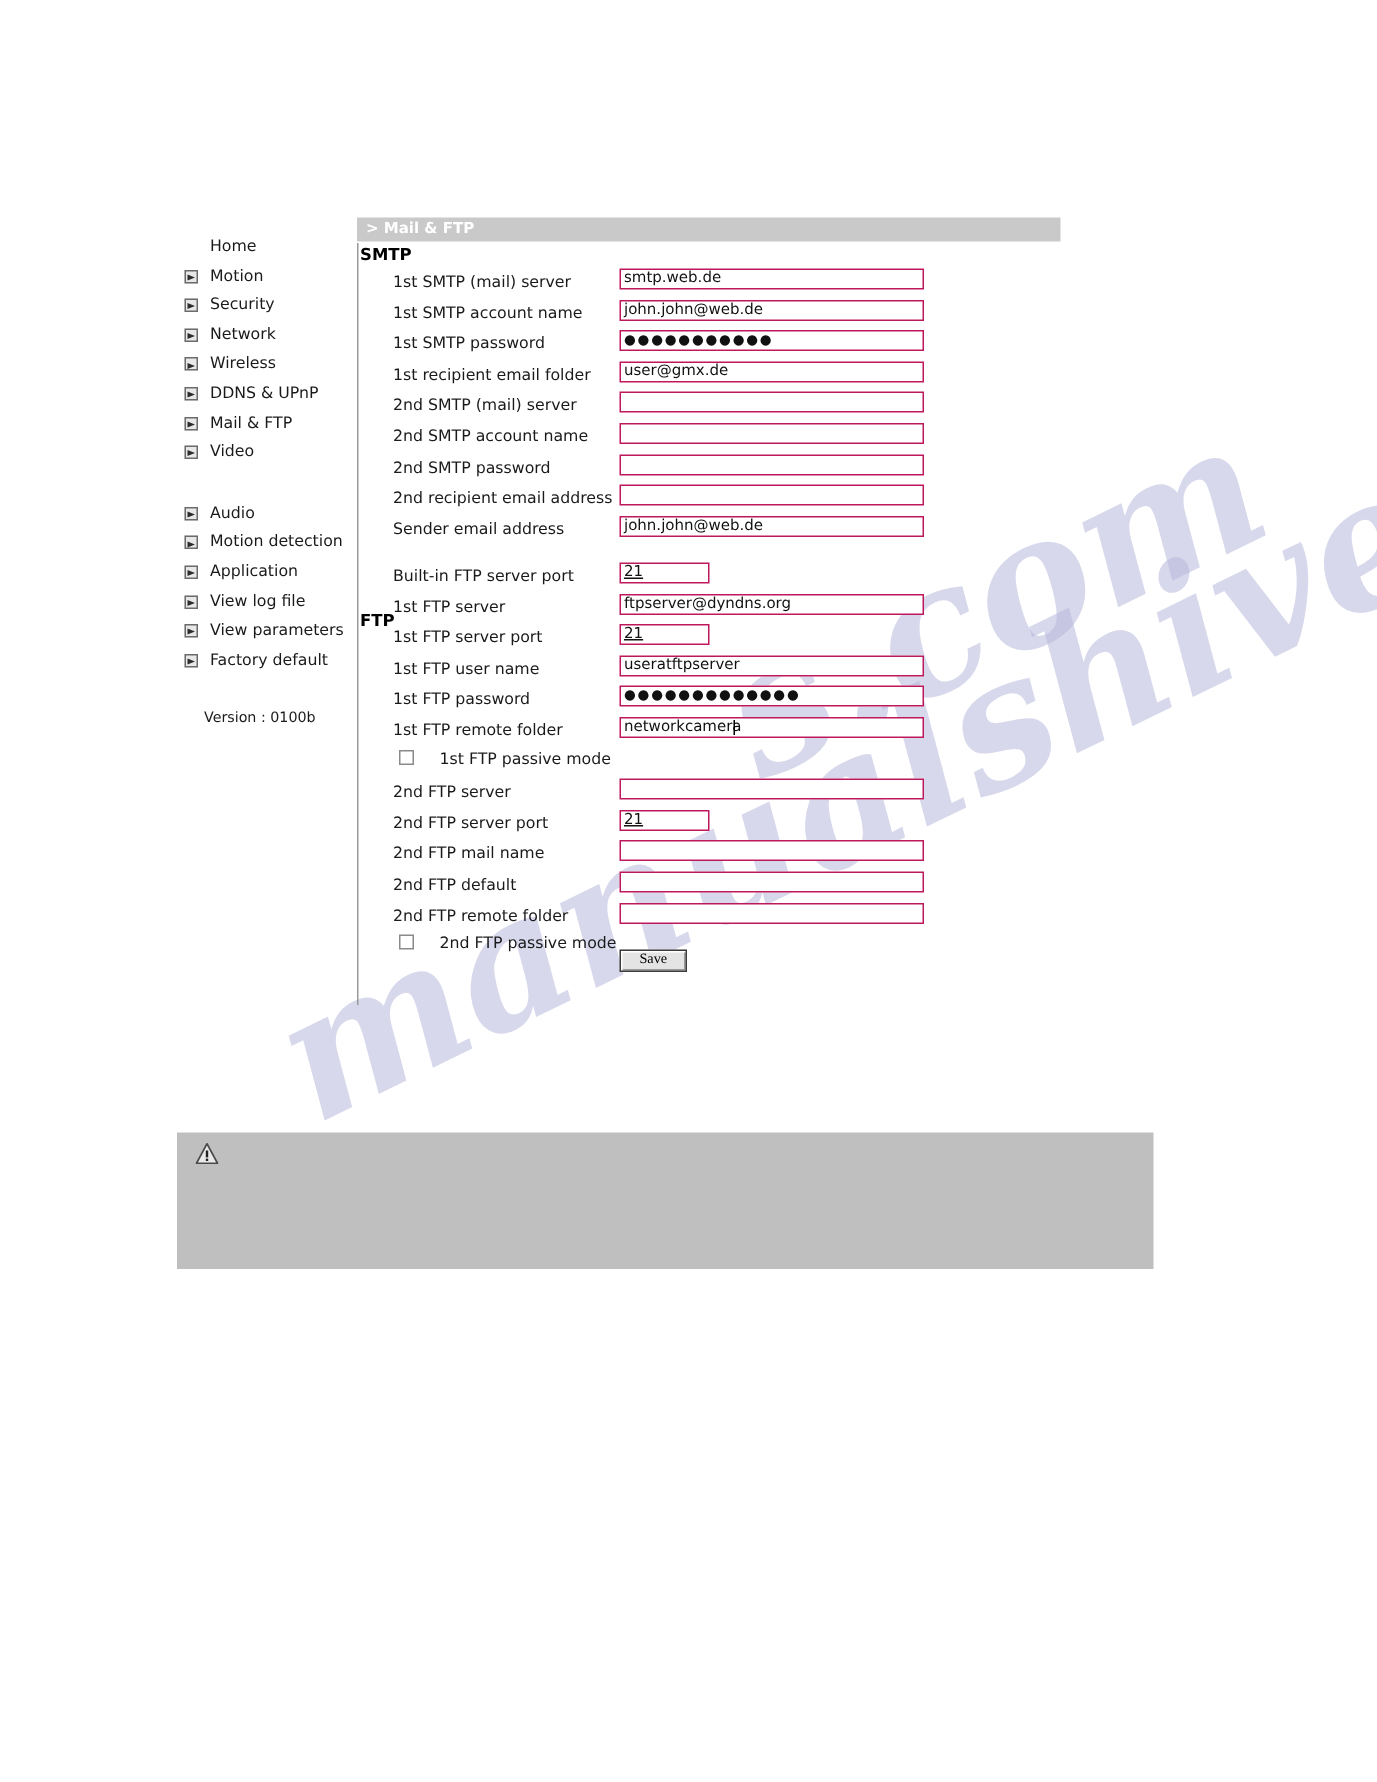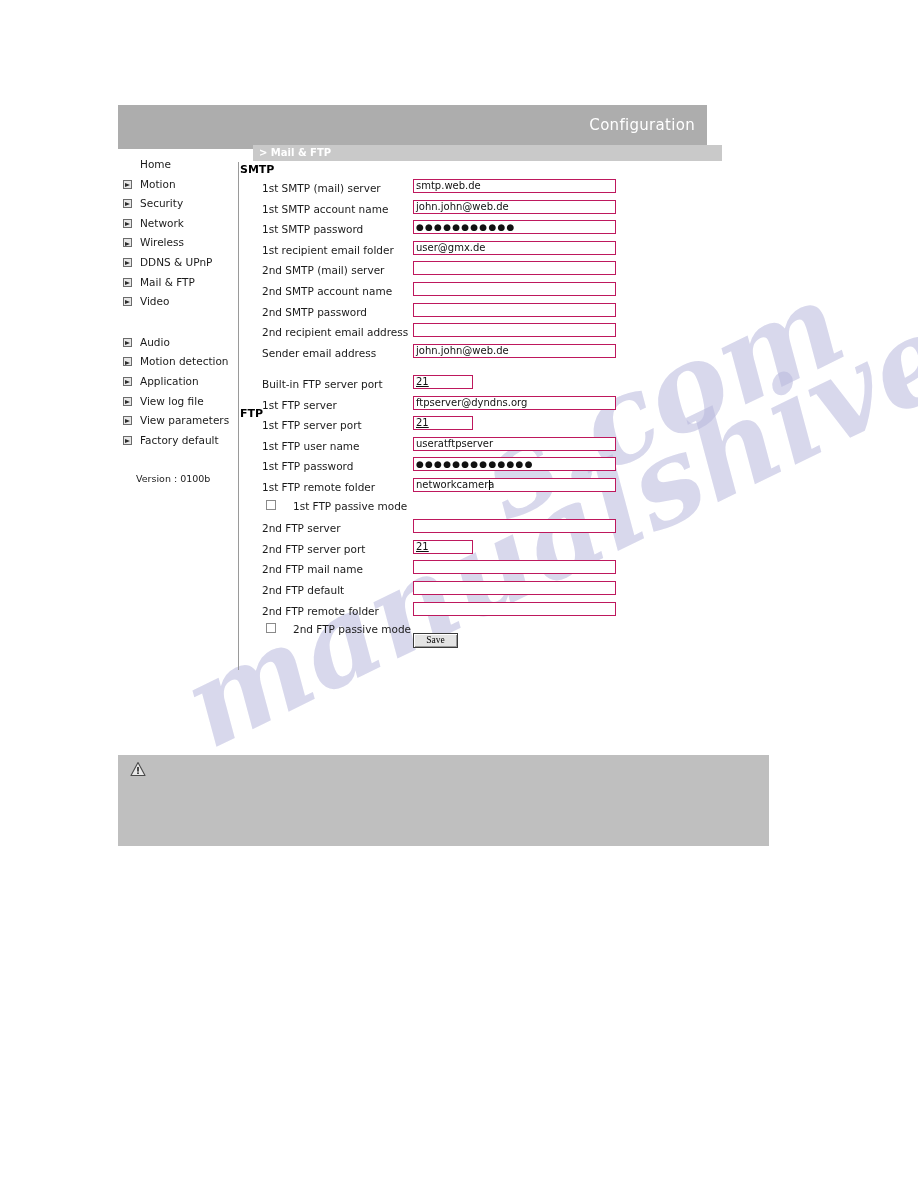--- a/index.html
+++ b/index.html
@@ -52,21 +52,20 @@
     font-size: 15px;
     letter-spacing: .3px;
   }
 
   
   .crumb-bar {
     position: absolute;
     left: 238px; top: 145px;
     width: 469px; height: 16px;
     background: #c9c9c9;
-    margin-left: 15px;
   }
   .crumb-bar .crumb {
     position: absolute;
     left: 6px; top: 2px;
     color: #ffffff;
     font-size: 10px;
     font-weight: bold;
   }
 
   
@@ -228,23 +227,20 @@
   }
 </style>
 </head>
 <body>
 
 <div id="page">
 
   <div class="watermark wm1">manualshive</div>
   <div class="watermark wm2">s.com</div>
 
-  <div class="cfg-header">
-    <div class="title">Configuration</div>
-  </div>
 
   <div class="crumb-bar">
     <div class="crumb">&gt; Mail &amp; FTP</div>
   </div>
 
   <div class="sidebar" id="sidebar">
     <div class="version">Version : 0100b</div>
   <div class="nav-item home" style="top: 0px;">
         <span class="nav-label">Home</span>
       </div>

